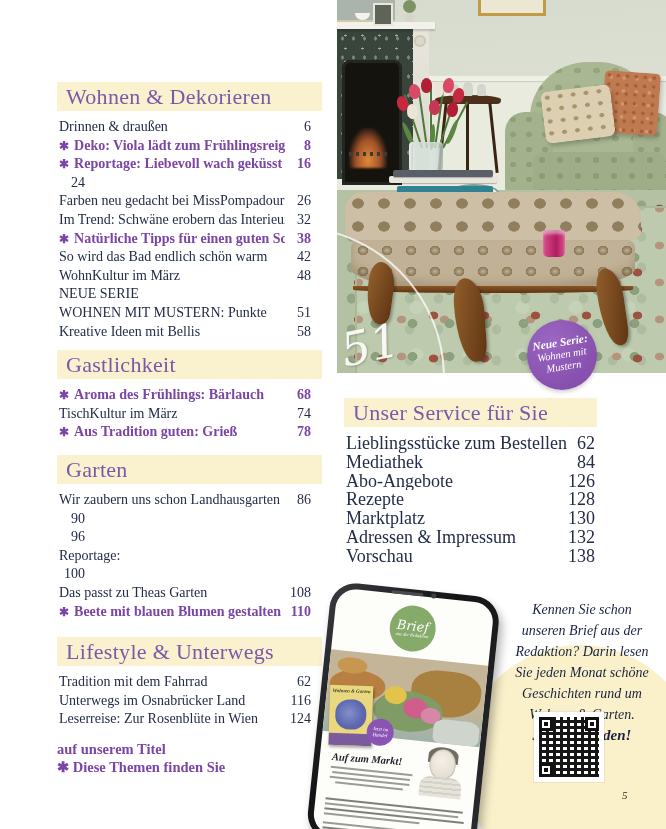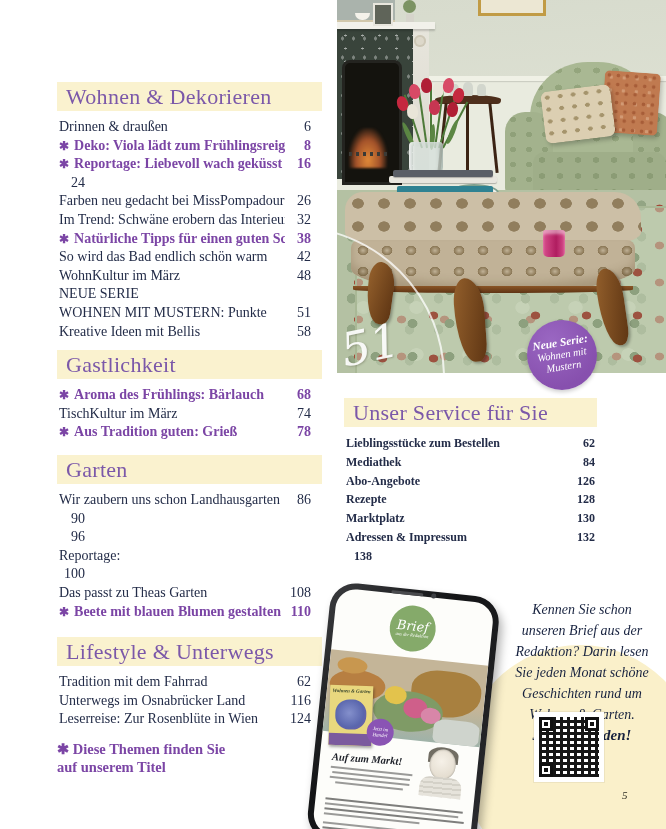--- a/index.html
+++ b/index.html
@@ -87,21 +87,21 @@
   
   .badge{left:527px;top:320px;width:70px;height:70px;border-radius:50%;
          background:radial-gradient(circle at 35% 30%,#9a67c2,#8750ae 70%);
          display:flex;align-items:center;justify-content:center;text-align:center;z-index:5;box-shadow:0 2px 4px rgba(0,0,0,.2);}
   .badge-inner{transform:rotate(-9deg);color:#fff;line-height:12.5px;}
   .badge-t{font-size:11.5px;font-weight:bold;font-style:italic;}
   .badge-s{font-size:10.5px;font-style:italic;}
 
   
   .service{position:absolute;left:344px;top:398px;width:253px;}
-  .service .row{padding-right:2px;font-size:12px;line-height:18.8px;font-weight:bold;}
+  .service .row{padding-right:2px;font-size:18px;line-height:18.8px;}
 
   
   .cream-circle{left:462px;top:645px;width:236px;height:236px;border-radius:50%;background:#faf0ca;z-index:1;}
   .promo-text{left:494px;top:599px;width:176px;z-index:3;text-align:center;font-style:italic;
               font-size:14px;line-height:21px;color:#17223f;}
   .promo-text .bold{font-weight:bold;font-size:15px;}
   .qr{left:534px;top:712px;width:60px;height:60px;background:#fff;padding:5px;z-index:3;box-shadow:0 0 0 1px rgba(0,0,0,.05);}
   .qr-inner{position:relative;width:60px;height:60px;
             background:repeating-linear-gradient(0deg,#161616 0 3px,transparent 3px 6px),
                        repeating-linear-gradient(90deg,#161616 0 3px,#ffffff 3px 7px);}
@@ -318,22 +318,22 @@
 
         <div class="row">
 
           <span class="lbl">Leserreise: Zur Rosenblüte in Wien</span>
           <span class="num">124</span>
         </div>
       </div>
   </div>
 
   <div class="footnote">
+    <div>auf unserem Titel</div>
     <div>✱ Diese Themen finden Sie</div>
-    <div>auf unserem Titel</div>
   </div>
 
   <div class="abs hero">
     <div class="abs goldframe"></div>
     <div class="abs wainscot"></div>
     <div class="abs chairrail"></div>
     <div class="abs mirror"></div>
     <div class="abs surround"></div>
     <div class="abs marble"></div>
     <div class="abs firebox"></div>
@@ -449,20 +449,21 @@
         </div>
 
         <div class="row">
 
           <span class="lbl">Adressen &amp; Impressum</span>
           <span class="num">132</span>
         </div>
 
         <div class="row">
 
+          <span class="lbl">Vorschau</span>
           <span class="num">138</span>
         </div>
       </div>
   </div>
 
   <div class="abs cream-circle"></div>
 
   <div class="abs promo-text">
 
       <div>Kennen Sie schon</div>

